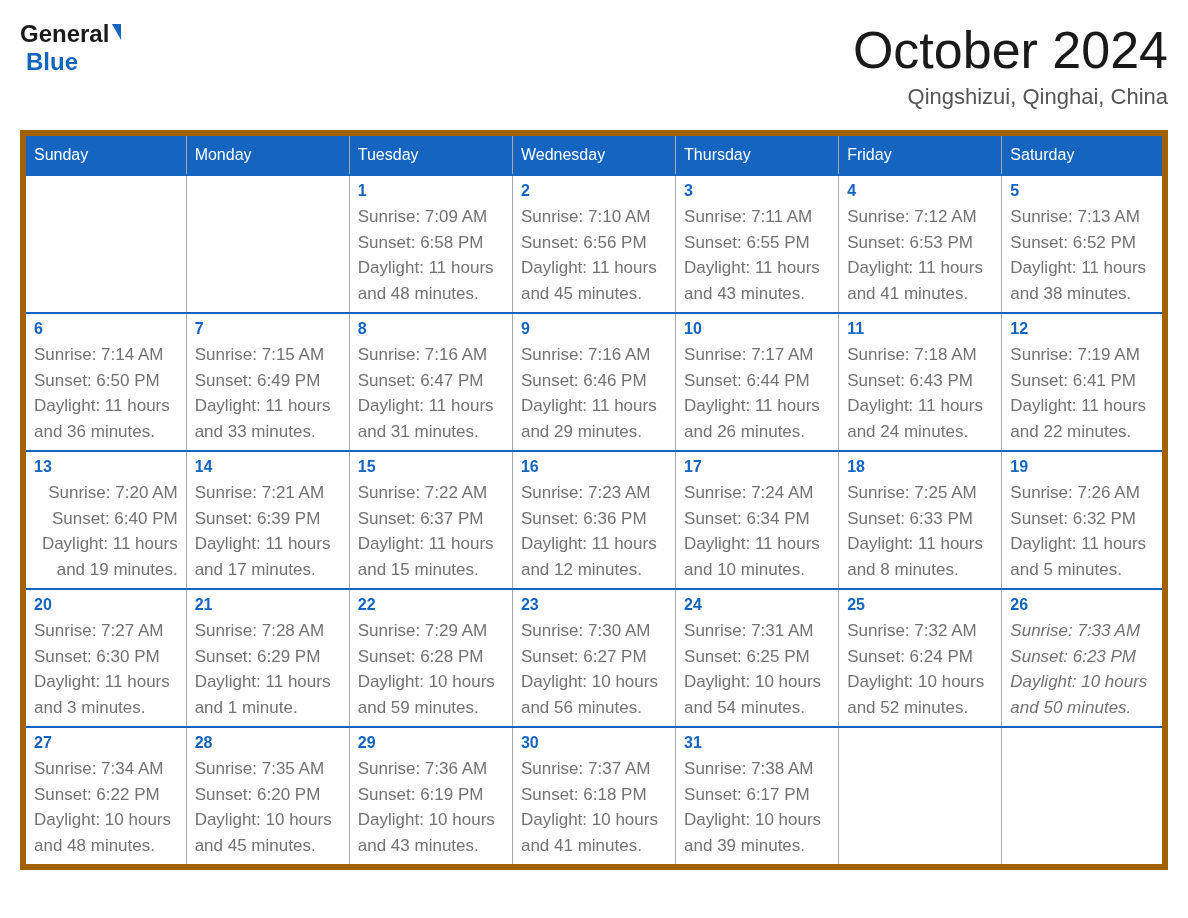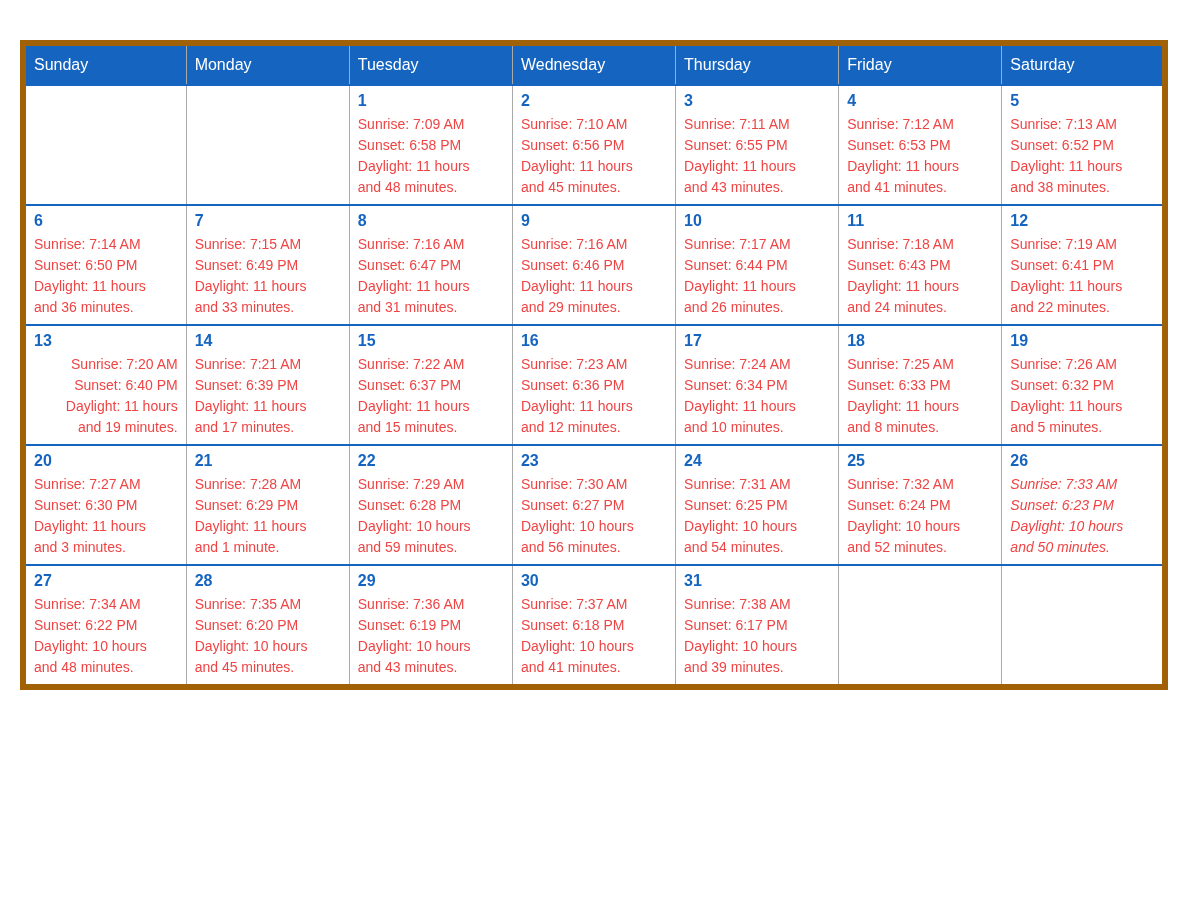--- a/index.html
+++ b/index.html
@@ -51,22 +51,22 @@
       height: 120px;
     }
     .day-number {
       font-size: 16px;
       color: #1565c0;
       font-weight: bold;
       display: block;
       margin-bottom: 4px;
     }
     .day-info {
-      font-size: 14px;
-      color: #ef4444;
+      font-size: 17px;
+      color: #737373;
       line-height: 1.5;
     }
     .empty-cell {
       background: #fff;
     }
     tr.week-row td {
       border-top: 2px solid #1565c0;
     }
     .logo-wrapper {
       display: flex;
@@ -84,20 +84,33 @@
       border-right: 0px solid transparent;
       border-top: 16px solid #1565c0;
       margin-left: 3px;
       margin-top: -4px;
     }
   </style>
 </head>
 <body>
 
 <div class="header">
+  <div class="logo-wrapper">
+    <div class="logo-top">
+      <span style="font-size:24px;font-weight:bold;color:#1a1a1a;">General</span>
+      <span class="logo-arrow"></span>
+    </div>
+    <div>
+      <span style="font-size:24px;font-weight:bold;color:#1565c0;margin-left:6px;">Blue</span>
+    </div>
+  </div>
+  <div class="title-block">
+    <div class="calendar-title">October 2024</div>
+    <div class="calendar-subtitle">Qingshizui, Qinghai, China</div>
+  </div>
 </div>
 
 <table class="calendar">
   <thead>
     <tr>
 
     <th>Sunday</th>
         <th>Monday</th>
         <th>Tuesday</th>
         <th>Wednesday</th>

